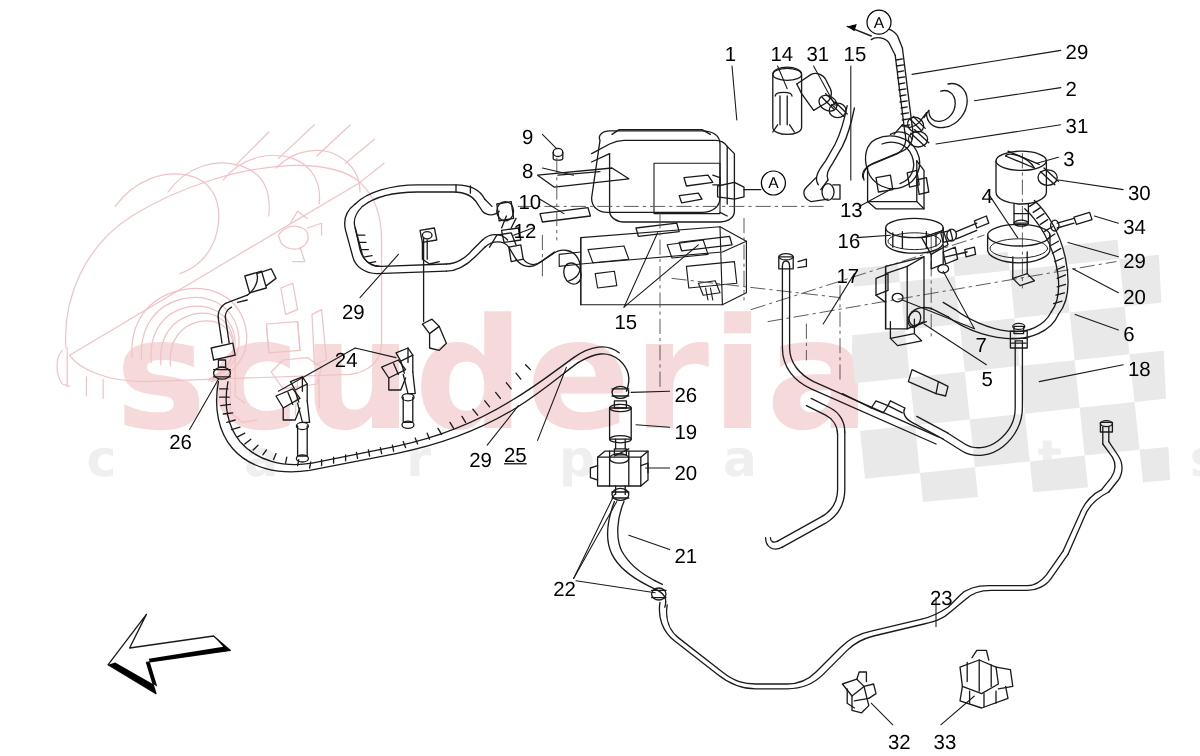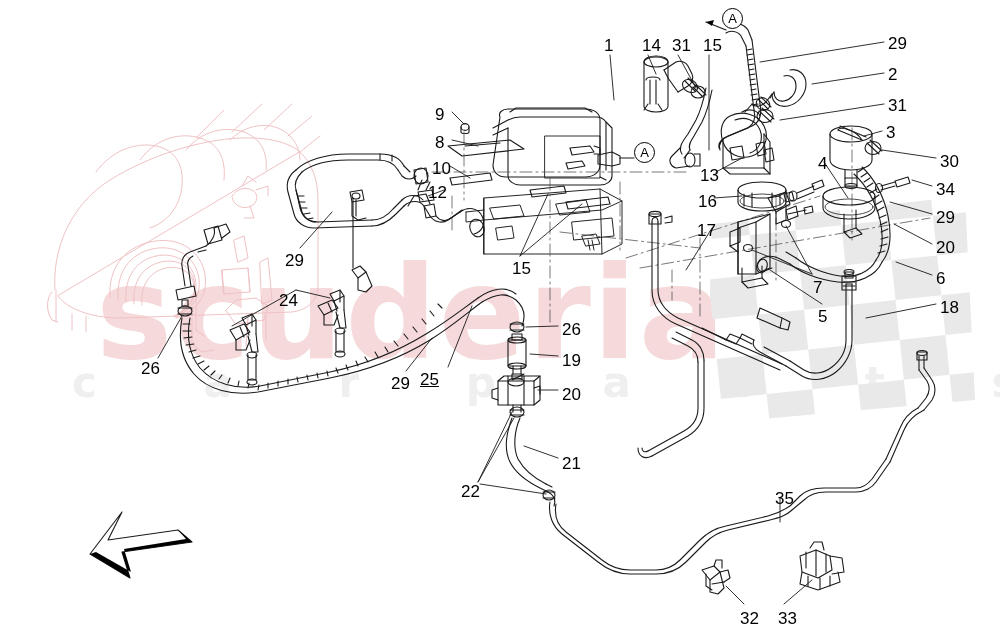--- a/index.html
+++ b/index.html
@@ -638,20 +638,20 @@
       <div class="lbl" style="left: 818px; top: 308px;">5</div>
       <div class="lbl" style="left: 940px; top: 299px;">18</div>
       <div class="lbl" style="left: 141px; top: 360px;">26</div>
       <div class="lbl" style="left: 562px; top: 321px;">26</div>
       <div class="lbl" style="left: 562px; top: 352px;">19</div>
       <div class="lbl" style="left: 391px; top: 375px;">29</div>
       <div class="lbl" style="left: 420px; top: 371px; text-decoration: underline;">25</div>
       <div class="lbl" style="left: 562px; top: 386px;">20</div>
       <div class="lbl" style="left: 562px; top: 455px;">21</div>
       <div class="lbl" style="left: 461px; top: 483px;">22</div>
-      <div class="lbl" style="left: 775px; top: 490px;">35</div>
+      <div class="lbl" style="left: 775px; top: 490px;">23</div>
       <div class="lbl" style="left: 740px; top: 610px;">32</div>
       <div class="lbl" style="left: 778px; top: 610px;">33</div>
       <div class="cb" style="left: 722px; top: 8px;">A</div>
       <div class="cb" style="left: 634px; top: 142px;">A</div>
     </div>
 
 </div>
 
 </body></html>

